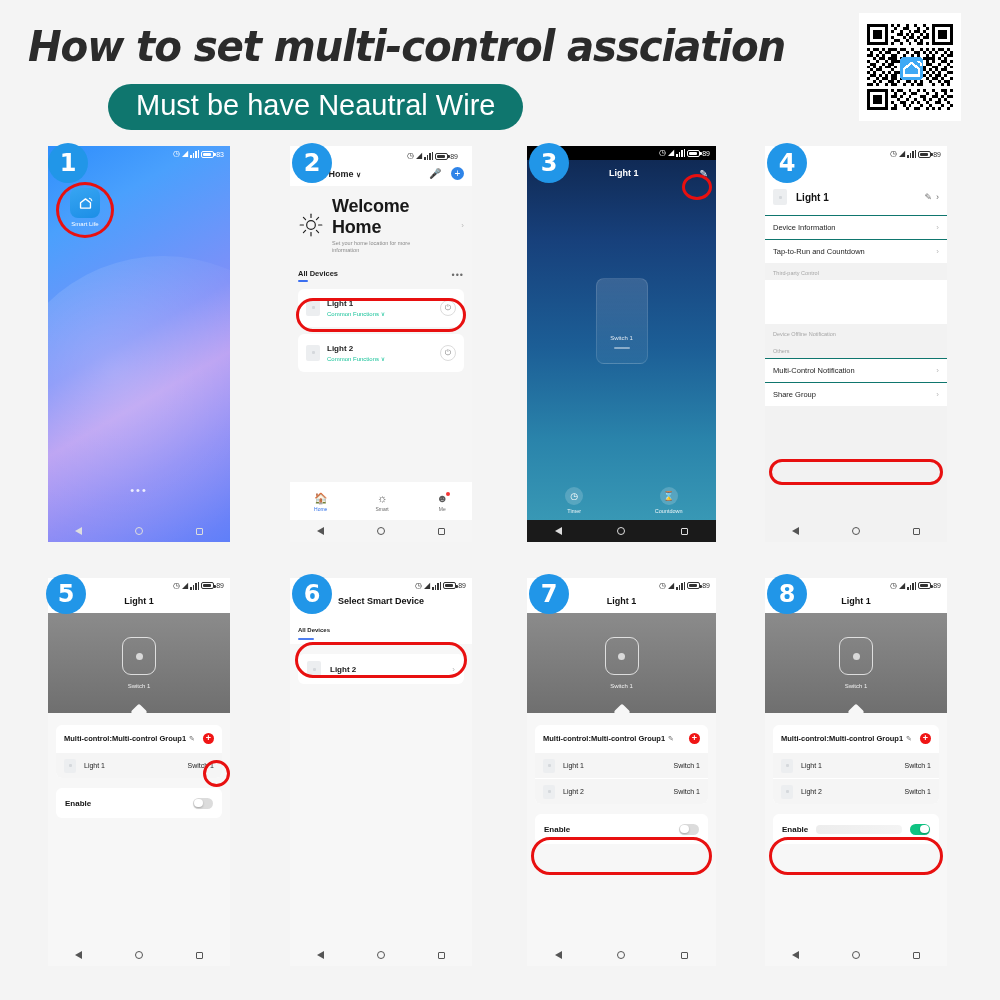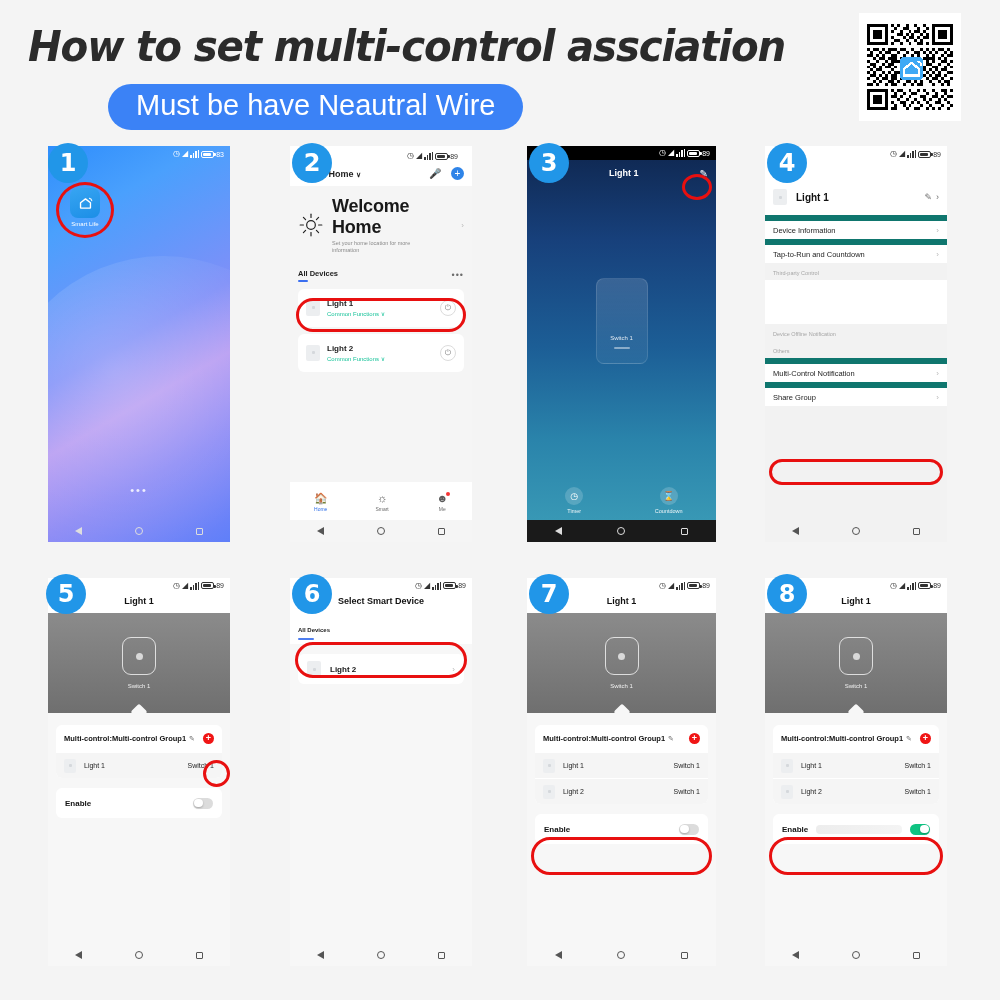--- a/index.html
+++ b/index.html
@@ -17,21 +17,21 @@
     position: absolute; left: 28px; top: 22px;
     font-size: 42px; font-weight: 900; font-style: italic;
     letter-spacing: -1.2px; color: #2b2b2b;
     white-space: nowrap;
     font-family: "DejaVu Sans", sans-serif;
     transform: scaleX(0.96);
     transform-origin: left center;
   }
   .subtitle-pill {
     position: absolute; left: 108px; top: 84px;
-    background: #3b82f6; color: #fff;
+    background: #0f766e; color: #fff;
     border-radius: 26px;
     padding: 5px 28px 8px 28px;
     font-size: 29px; font-weight: 400;
     white-space: nowrap;
     font-family: "Liberation Sans", sans-serif;
   }
   .qr-box {
     position: absolute; left: 859px; top: 13px;
     width: 102px; height: 108px;
     background: #fff; padding: 8px;
@@ -191,21 +191,21 @@
   
   #p4 { left: 765px; top: 146px; width: 182px; height: 396px; background:#f2f2f2; }
   .p4-status { background:#fff; }
   .p4-back { background:#fff; padding: 2px 8px 6px 8px; color:#333; font-size:10px; }
   .p4-hdr { background:#fff; display:flex; align-items:center; padding: 8px 8px 10px 8px; gap:9px; }
   .p4-hdr-name { font-size:10px; font-weight:800; color:#111; }
   .p4-hdr-right { margin-left:auto; display:flex;align-items:center;gap:4px;color:#6d6d6d;font-size:9px; }
   .row {
     background:#fff; display:flex; align-items:center; padding: 0 8px;
     height: 24px; font-size: 7.5px; color:#1d1d1d;
-    border-top:6px solid #0f766e;
+    border-top:1px solid #0f766e;
   }
   .row .chev { margin-left:auto; }
   .sect { font-size:5.5px;color:#a6a6a6; padding: 7px 8px 4px 8px; }
   .blank-card { background:#fff; height:44px; }
   .toggle {
     margin-left:auto; width:18px;height:10px;border-radius:6px;background:#dedede;position:relative;
   }
   .toggle::after{content:'';position:absolute;left:1px;top:1px;width:8px;height:8px;border-radius:50%;background:#fff;box-shadow:0 0 1px rgba(0,0,0,.3);}
 
   

